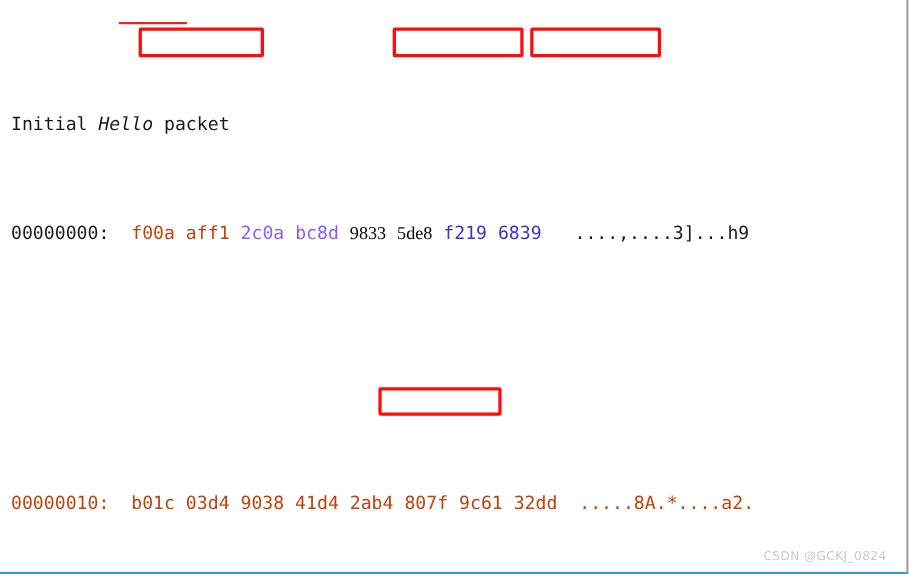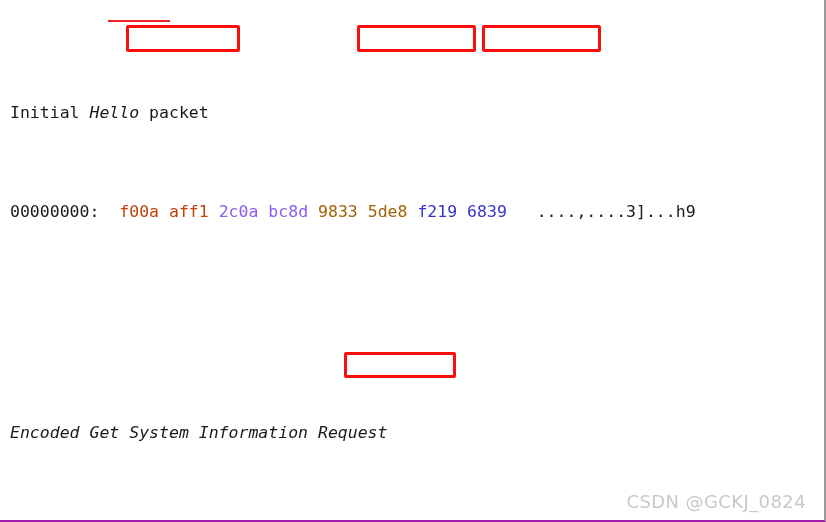--- a/index.html
+++ b/index.html
@@ -11,21 +11,21 @@
   body {
     font-family: "DejaVu Sans Mono", "Liberation Mono", monospace;
   }
   #page {
     position: relative;
     width: 826px;
     height: 522px;
     background: #ffffff;
     box-sizing: border-box;
     border-right: 2px solid #9a9a9a;
-    border-bottom: 2px solid #a21caf;
+    border-bottom: 2px solid #0ea5e9;
     overflow: hidden;
   }
   .dump {
     position: absolute;
     left: 10px;
     top: 3px;
     font-size: 16.5px;
     line-height: 24.6px;
     white-space: pre;
     letter-spacing: 0px;
@@ -37,21 +37,21 @@
     white-space: pre;
   }
   .hdr {
     font-style: italic;
     color: #1a1a1a;
     font-size: 16.5px;
   }
   .hdr .norm { font-style: normal; }
   .red   { color: #c2410c; }
   .green { color: #8b5cf6; }
-  .olive { color: #a16207; }
+  .olive { color: #000000; font-family: Liberation Serif, serif; }
   .blue  { color: #3a34cc; text-align: right; }
   .blank { height: 24.6px; }
 
   
   .box {
     position: absolute;
     border: 3px solid #fb0d0d;
     border-radius: 2px;
     box-sizing: border-box;
     pointer-events: none;
@@ -60,41 +60,40 @@
   .underline {
     position: absolute;
     background: #ee2222;
     height: 2px;
   }
   .watermark {
     position: absolute;
     right: 18px;
     bottom: 8px;
     font-family: "DejaVu Sans", "Liberation Sans", sans-serif;
-    font-size: 18px;
+    font-size: 11px;
     color: #c9c9c9;
     letter-spacing: 0.4px;
   }
 </style>
 </head>
 <body>
 
 <div id="page">
 
   <div class="dump">
 
     
     <div class="row hdr"><span class="norm">Initial </span><span>Hello</span><span class="norm"> packet</span></div>
 
     <div class="row"><span>00000000:</span><span> </span><span> </span><span class="red">f00a</span><span> </span><span class="red">aff1</span><span> </span><span class="green">2c0a</span><span> </span><span class="green">bc8d</span><span> </span><span class="olive">9833</span><span> </span><span class="olive">5de8</span><span> </span><span class="blue">f219</span><span> </span><span class="blue">6839</span><span>   </span><span>....,....3]...h9</span></div>
 
     <div class="blank"></div>
 
     
-    <div class="row hdr">Encoded Get System Information Request</div>
 
     <div class="row red"><span>00000010:</span><span>  </span><span>b01c 03d4 9038 41d4 2ab4 807f 9c61 32dd</span><span>  </span><span>.....8A.*....a2.</span></div>
     
     
     
     
     
     
     
 

